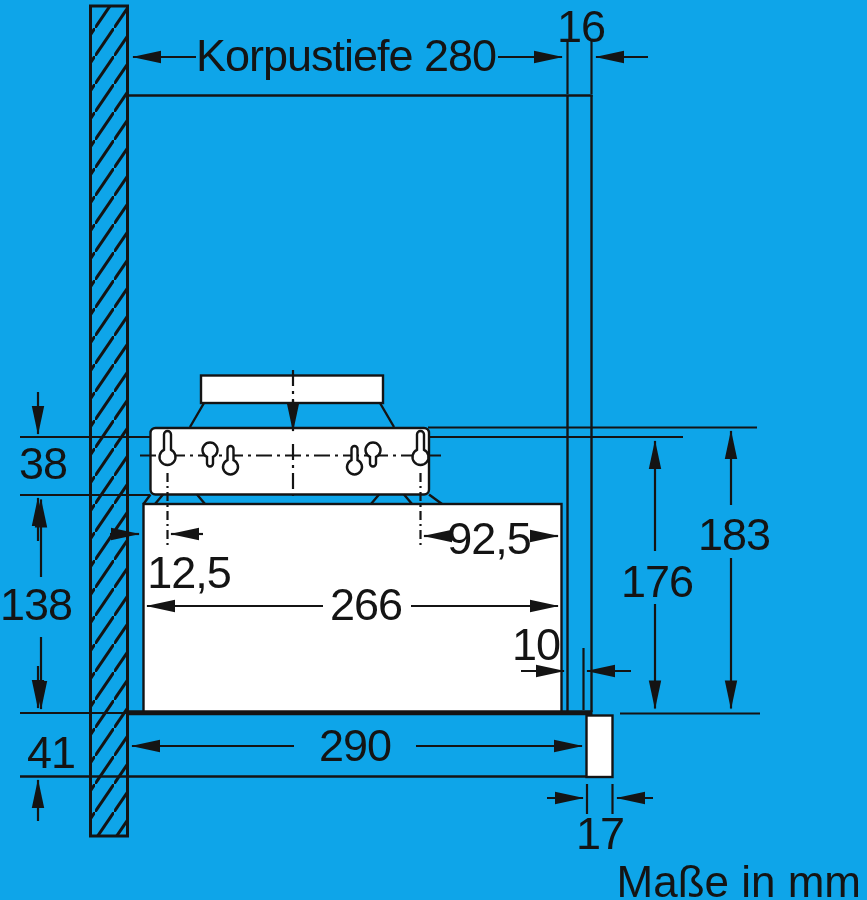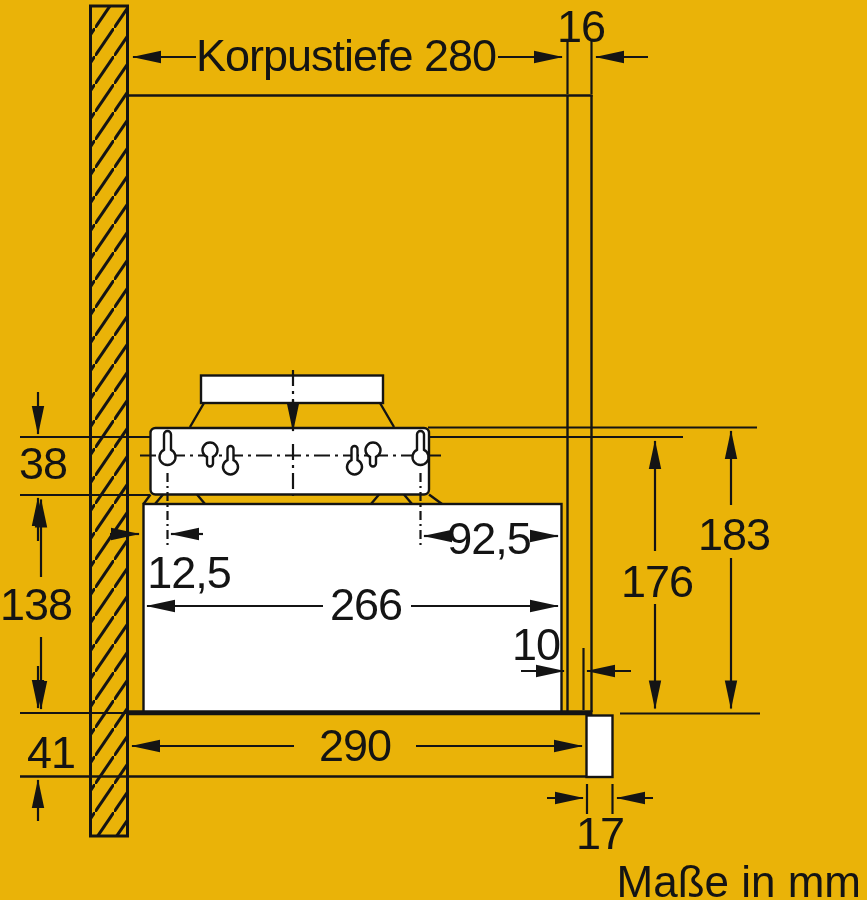--- a/index.html
+++ b/index.html
@@ -1,16 +1,16 @@
 <!DOCTYPE html>
 <html><head>
 <meta charset="utf-8">
 <style>
   html,body{margin:0;padding:0;background:#fff;}
-  #stage{position:relative;width:867px;height:900px;background:#eab308;overflow:hidden;}
+  #stage{position:relative;width:867px;height:900px;background:#0ea5e9;overflow:hidden;}
   svg{display:block;}
   .ln{stroke:#141414;stroke-width:2.4;fill:none;stroke-linecap:butt;}
   .thin{stroke:#141414;stroke-width:2.2;fill:none;}
   .thick{stroke:#141414;stroke-width:5;fill:none;}
   .dash{stroke:#141414;stroke-width:2.2;fill:none;stroke-dasharray:16 5 3 5;}
   .dash2{stroke:#141414;stroke-width:2.2;fill:none;stroke-dasharray:9 4 2 4;}
   .wh{fill:#ffffff;stroke:#141414;stroke-width:2.4;}
   .kh{fill:#ffffff;stroke:#141414;stroke-width:2.4;}
   text{font-family:"Liberation Sans",sans-serif;font-size:45px;letter-spacing:-1px;fill:#141414;}
   .note{font-size:44px;letter-spacing:0;}

